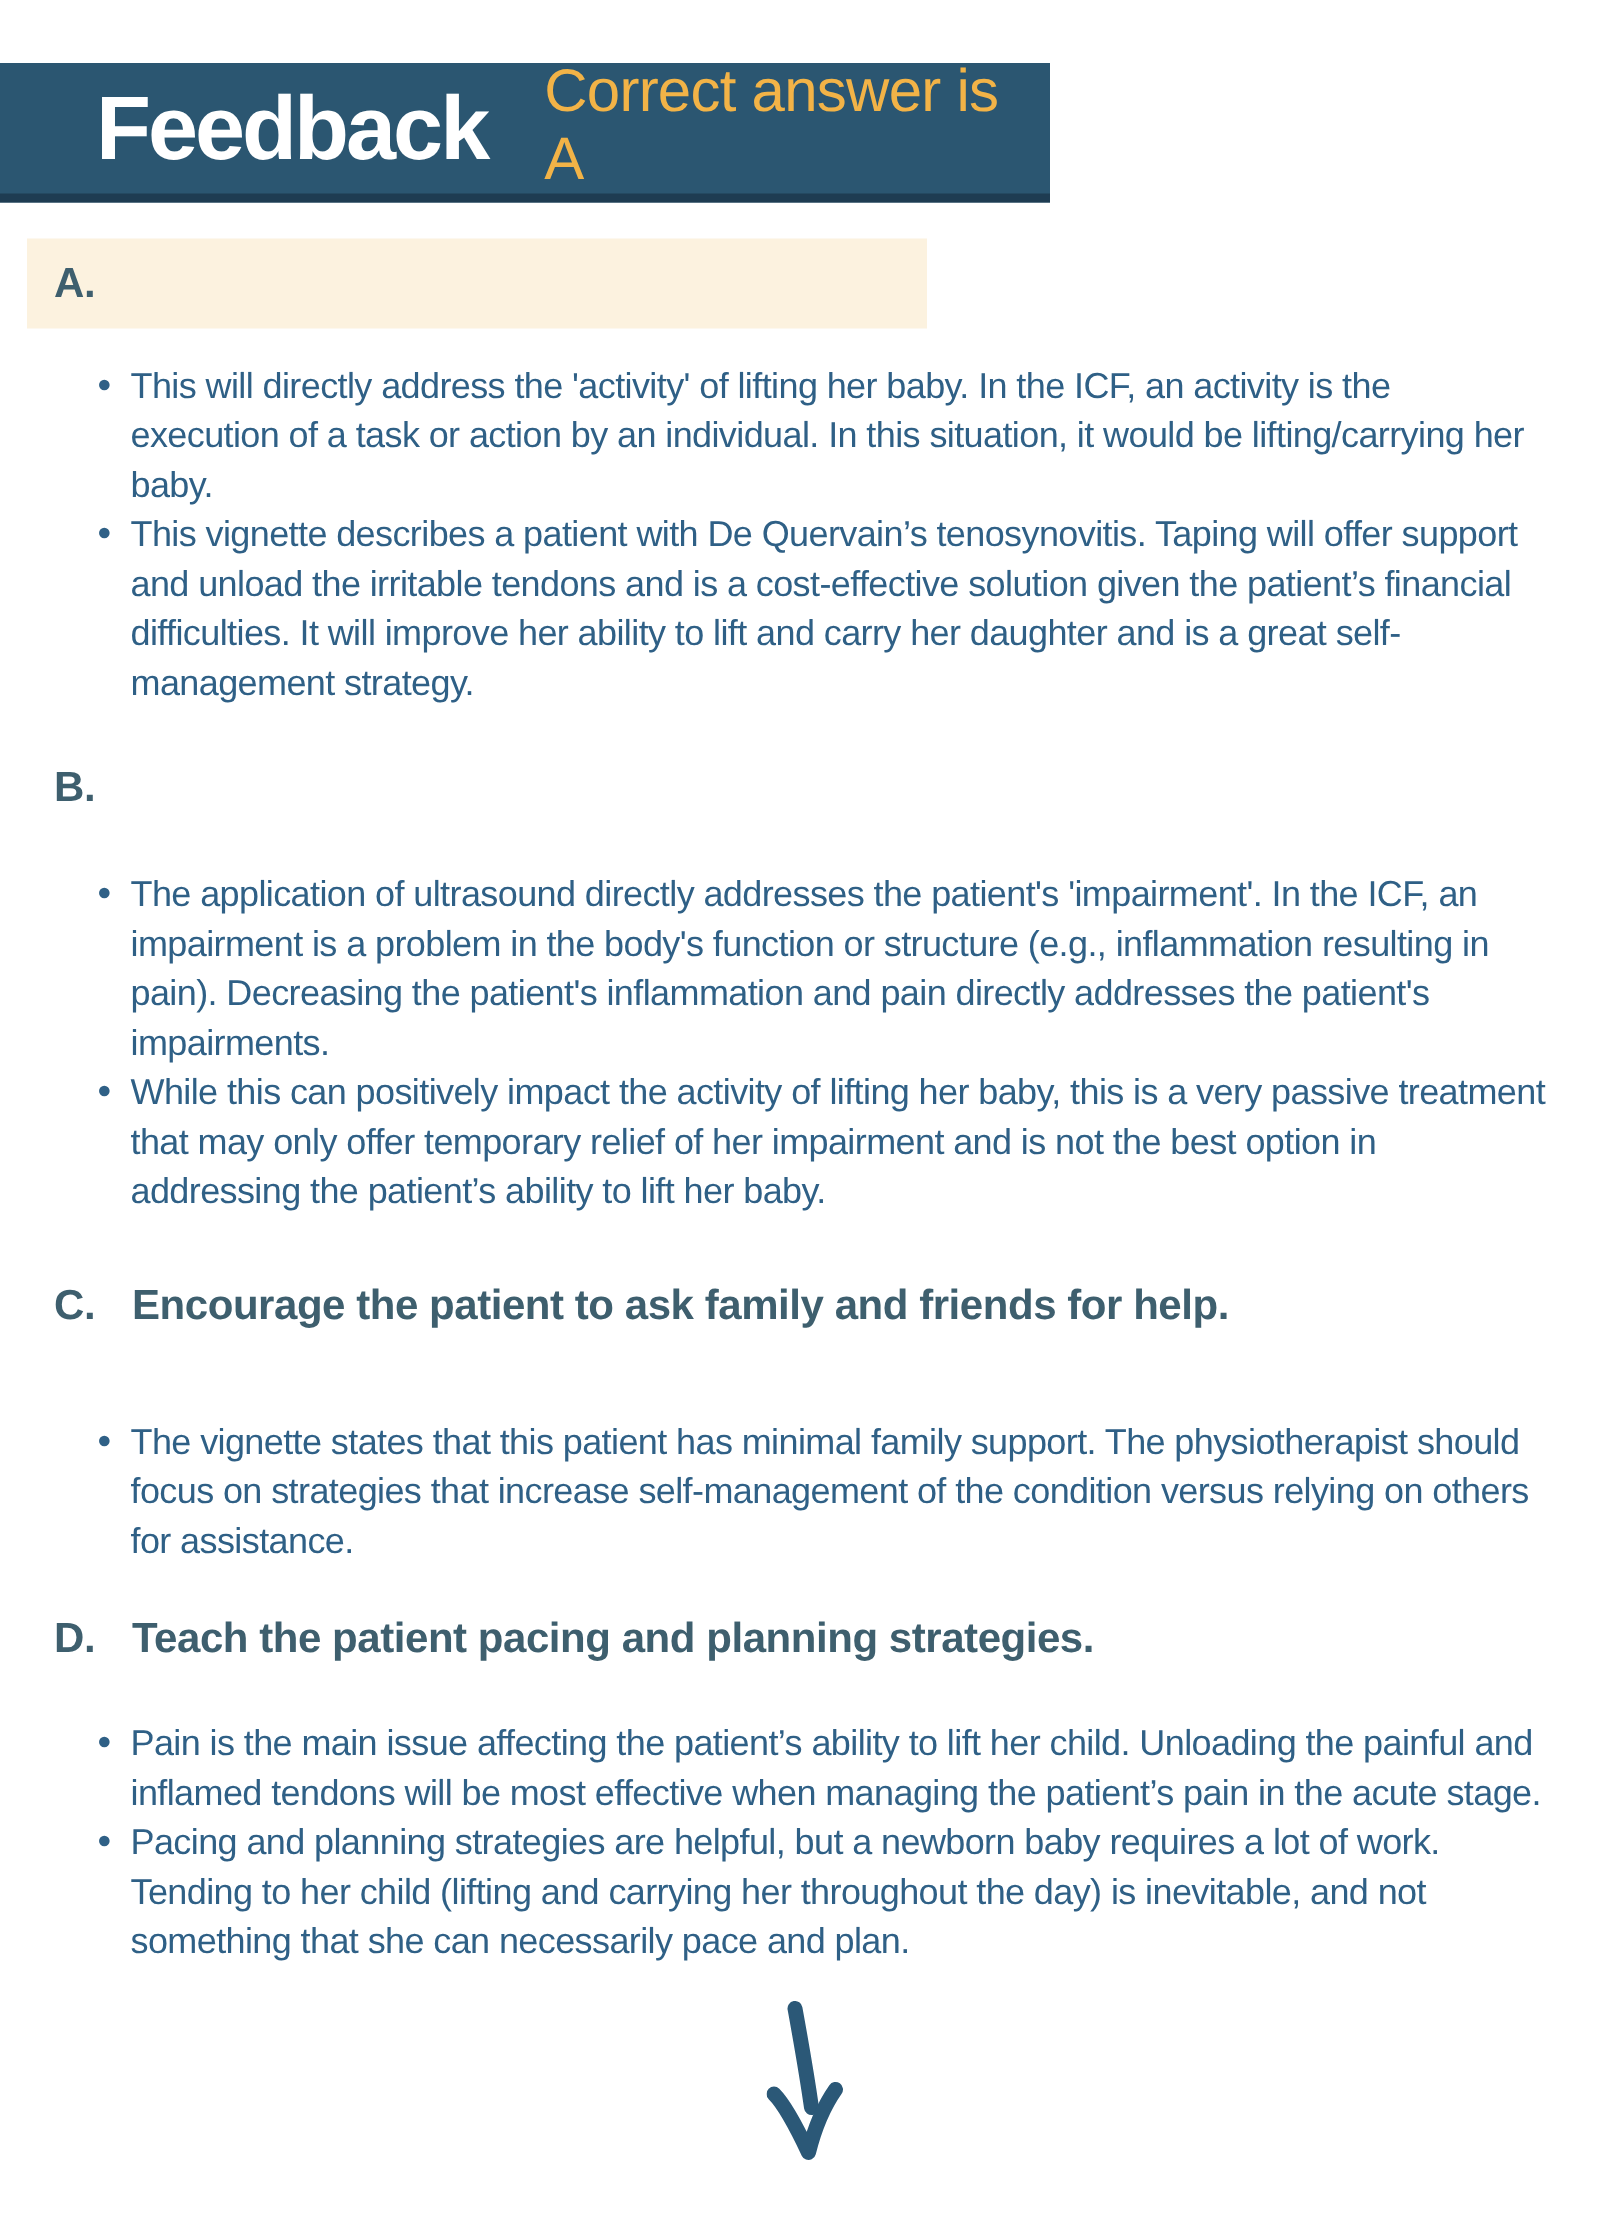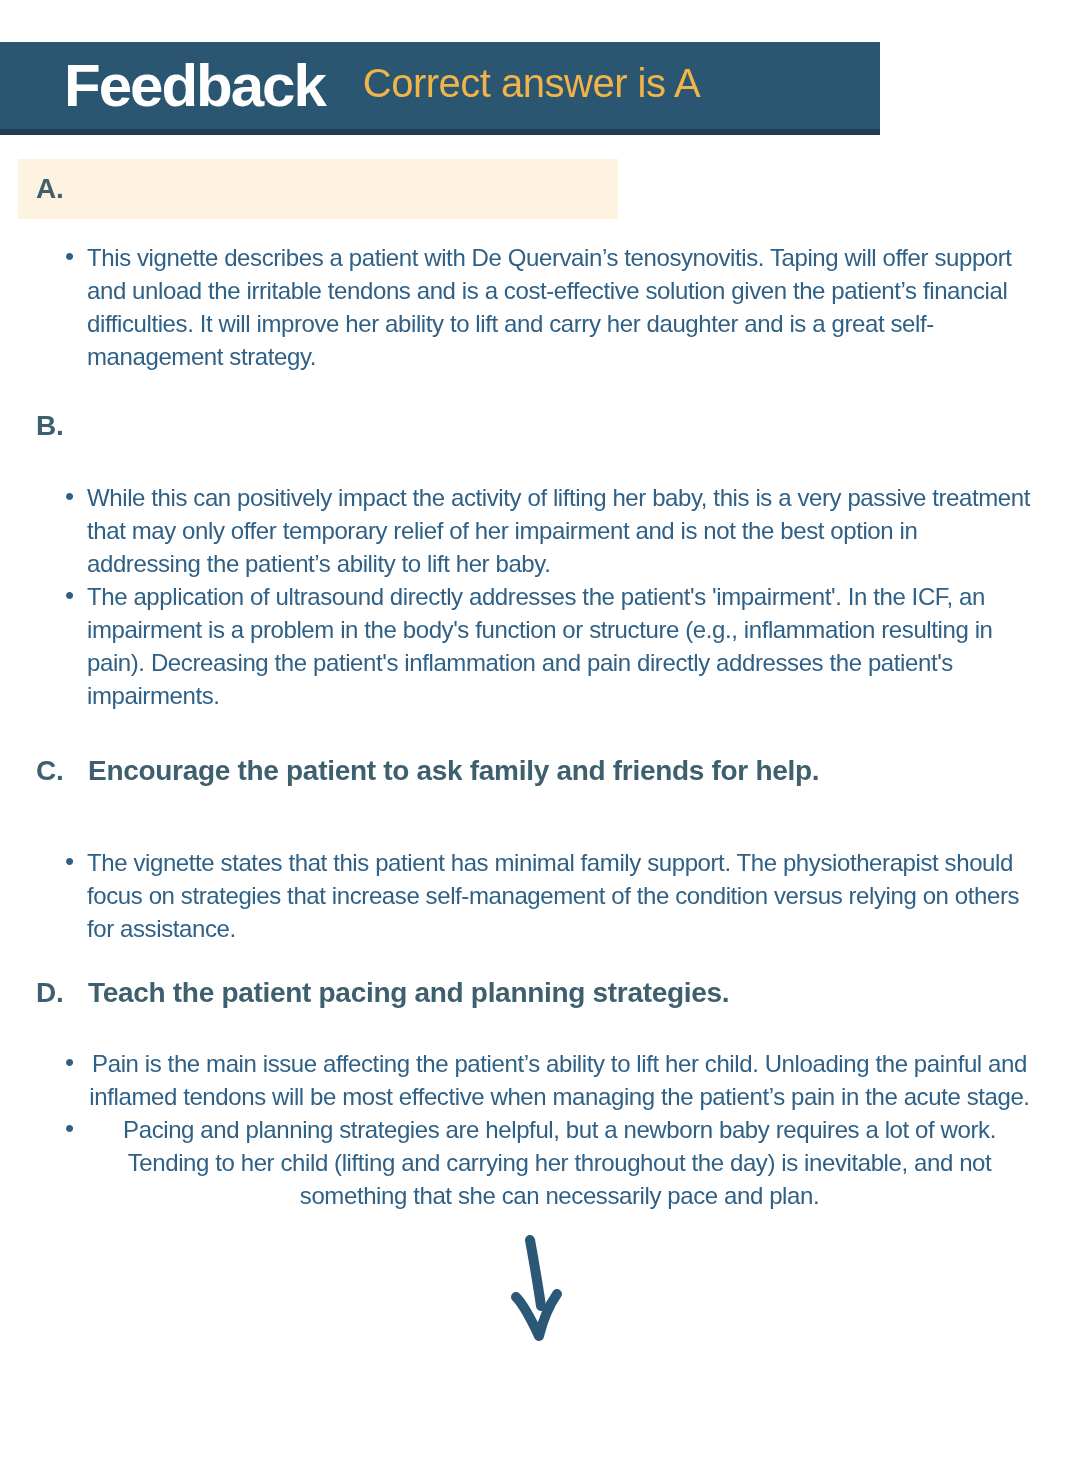--- a/index.html
+++ b/index.html
@@ -8,21 +8,21 @@
   body {
     height: 1480px;
     background: #ffffff;
     overflow: hidden;
     font-family: "Liberation Sans", "DejaVu Sans", sans-serif;
   }
 
   
   .header-bar {
     margin-top: 42px;
-    width: 880px;
+    width: 700px;
     height: 93px;
     background: #2B5671;
     border-bottom: 6px solid #1E3C52;
     display: flex;
     align-items: center;
     padding-left: 64px;
     gap: 38px;
   }
   .feedback-title {
     color: #ffffff;
@@ -77,21 +77,21 @@
   .bullets li::before {
     content: "\2022";
     position: absolute;
     left: 1px;
     top: -1px;
     font-size: 26px;
   }
   .bullets-a { margin-top: 22px; }
   .bullets-b { margin-top: 38px; }
   .bullets-c { margin-top: 58px; }
-  .bullets-d { margin-top: 37px; text-align: center; }
+  .bullets-d { margin-top: 37px; }
 
   
   .arrow-wrap {
     margin-top: 23px;
     display: flex;
     justify-content: center;
   }
   .arrow-wrap svg { display: block; }
 </style>
 </head>
@@ -100,31 +100,32 @@
 <header class="header-bar">
   <span class="feedback-title">Feedback</span>
   <span class="correct-answer">Correct answer is A</span>
 </header>
 
 <section>
   <div class="option-heading heading-a">
     <span class="letter">A.</span>
   </div>
   <ul class="bullets bullets-a">
+    <li>This will directly address the 'activity' of lifting her baby. In the ICF, an activity is the execution of a task or action by an individual. In this situation, it would be lifting/carrying her baby.</li>
     <li>This vignette describes a patient with De Quervain’s tenosynovitis. Taping will offer support and unload the irritable tendons and is a cost-effective solution given the patient’s financial difficulties. It will improve her ability to lift and carry her daughter and is a great self-management strategy.</li>
   </ul>
 </section>
 
 <section>
   <div class="option-heading heading-plain heading-b">
     <span class="letter">B.</span>
   </div>
   <ul class="bullets bullets-b">
+    <li>The application of ultrasound directly addresses the patient's 'impairment'. In the ICF, an impairment is a problem in the body's function or structure (e.g., inflammation resulting in pain). Decreasing the patient's inflammation and pain directly addresses the patient's impairments.</li>
     <li>While this can positively impact the activity of lifting her baby, this is a very passive treatment that may only offer temporary relief of her impairment and is not the best option in addressing the patient’s ability to lift her baby.</li>
-    <li>The application of ultrasound directly addresses the patient's 'impairment'. In the ICF, an impairment is a problem in the body's function or structure (e.g., inflammation resulting in pain). Decreasing the patient's inflammation and pain directly addresses the patient's impairments.</li>
   </ul>
 </section>
 
 <section>
   <div class="option-heading heading-plain heading-c">
     <span class="letter">C.</span>
     <span class="label">Encourage the patient to ask family and friends for help.</span>
   </div>
   <ul class="bullets bullets-c">
     <li>The vignette states that this patient has minimal family support. The physiotherapist should focus on strategies that increase self-management of the condition versus relying on others for assistance.</li>

